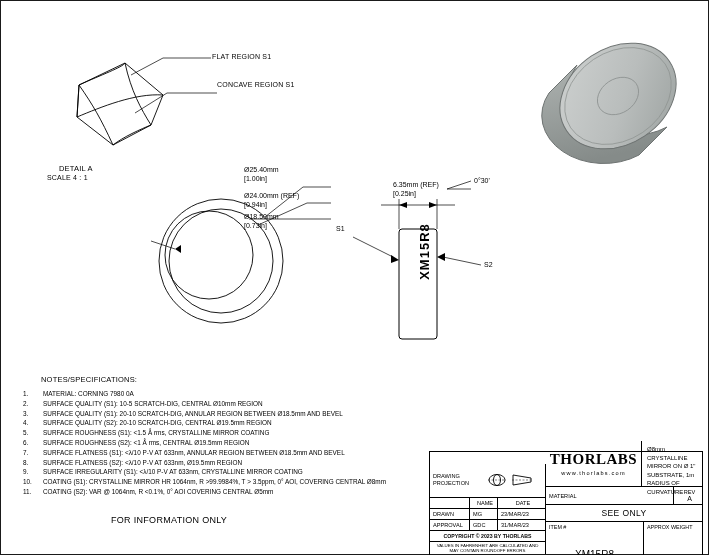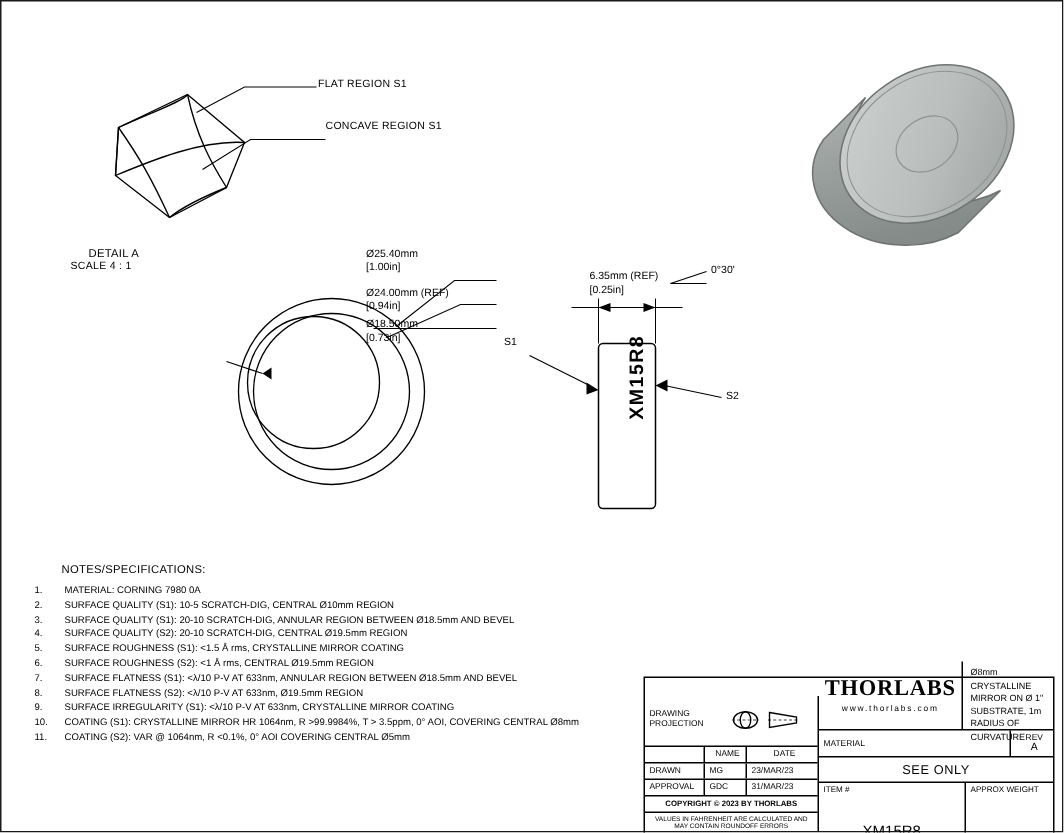--- a/index.html
+++ b/index.html
@@ -247,20 +247,21 @@
         <span class="note-num">10.</span>
         <span class="note-txt">COATING (S1): CRYSTALLINE MIRROR HR 1064nm, R &gt;99.9984%, T &gt; 3.5ppm, 0° AOI, COVERING CENTRAL Ø8mm</span>
       </div>
     <div class="note-row">
         <span class="note-num">11.</span>
         <span class="note-txt">COATING (S2): VAR @ 1064nm, R &lt;0.1%, 0° AOI COVERING CENTRAL Ø5mm</span>
       </div>
   </div>
 
   <div class="abs" id="disclaimer">
+    <div>FOR INFORMATION ONLY</div>
   </div>
 
   <div class="abs" id="title-block">
 
     <div class="tb-left">
       <div class="tb-proj">
         <div class="tb-proj-label">DRAWING PROJECTION</div>
         <div class="tb-proj-sym">
           <svg width="20" height="14" viewBox="0 0 20 14">
             <ellipse cx="10" cy="7" rx="8" ry="5.5" fill="none" stroke="#000" stroke-width="0.9"></ellipse>

